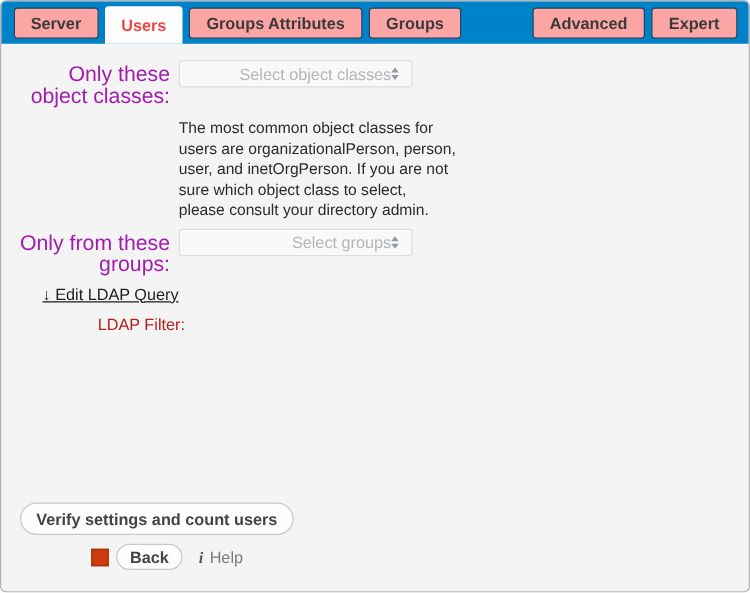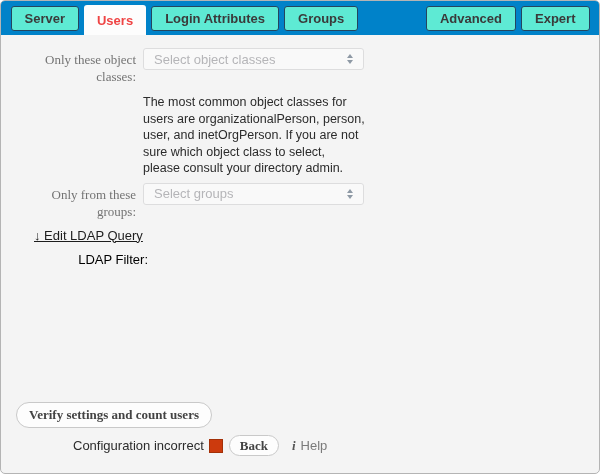--- a/index.html
+++ b/index.html
@@ -20,21 +20,21 @@
     display:flex;
     align-items:flex-end;
     padding:0 7px;
   }
   .tab{
     box-sizing:border-box;
     height:25px;
     margin:0 2.5px 4px 2.5px;
     padding:0 13px;
     display:flex;align-items:center;
-    background:#5eead4;
+    background:#fca5a5;
     border:1px solid #24455f;
     border-radius:3px;
     font-size:13px;font-weight:bold;color:#3a3a3a;
     cursor:pointer;
     white-space:nowrap;
   }
   .tab.active{
     height:30px;
     margin-bottom:0;
     border:none;
@@ -46,31 +46,30 @@
   
   .content{padding:10px 14px 0 14px;font-size:12.5px;color:#222;}
   .intro{margin:0 0 3px 0;line-height:15px;}
   .row{display:flex;margin-top:3px;}
   .field-label{
     width:121px;
     text-align:right;
     padding-top:3px;
     margin-right:7px;
     line-height:17px;
-    color:#737373;
-    font-size:13px;
-    font-family:Liberation Serif, serif;
+    color:#a21caf;
+    font-size:17px;
   }
   .select{
     box-sizing:border-box;
-    width:221px;height:22px;
+    width:187px;height:22px;
     background:#f9f9f9;
     border:1px solid #ddddde;
     border-radius:3px;
-    display:flex;align-items:center;justify-content:space-between;
+    display:flex;align-items:center;justify-content:flex-end;
     padding:0 10px;
     color:#b5b5b8;
     font-size:13px;
     cursor:pointer;
   }
   .updown{display:inline-flex;flex-direction:column;align-items:center;gap:2px;}
   .updown i{
     display:block;width:0;height:0;
     border-left:3.5px solid transparent;border-right:3.5px solid transparent;
   }
@@ -89,29 +88,29 @@
     color:#1d1d1d;
     text-decoration:underline;
     font-size:13px;
     cursor:pointer;
   }
   .ldap-filter-label{
     margin-top:9px;
     width:133px;
     text-align:right;
     font-size:13px;
-    color:#000000;
+    color:#b91c1c;
   }
   
   .btn{
     box-sizing:border-box;
     background:#fdfdfd;
     border:1px solid #c9c9c9;
     border-radius:13px;
-    font-family:Liberation Serif, serif;
+    font-family:Liberation Sans, sans-serif;
     font-size:13px;font-weight:bold;color:#434343;
     cursor:pointer;
     display:inline-flex;align-items:center;
   }
   .verify-btn{
     position:absolute;left:15px;top:401px;
     height:26px;padding:0 12px;
   }
   .footer-row{
     position:absolute;left:72px;top:434px;
@@ -137,21 +136,21 @@
   .help-label{font-size:13px;color:#7a7a7a;}
 </style>
 </head>
 <body>
 
 <div class="wizard">
 
   <div class="tabbar">
     <div class="tab">Server</div>
     <div class="tab active">Users</div>
-    <div class="tab">Login Attributes</div>
+    <div class="tab">Groups Attributes</div>
     <div class="tab">Groups</div>
     <div class="spacer"></div>
     <div class="tab">Advanced</div>
     <div class="tab">Expert</div>
   </div>
 
   <div class="content">
 
     <div class="row">
       <div class="field-label">Only these object classes:</div>
@@ -178,21 +177,20 @@
     </div>
 
     <a class="edit-link">↓ Edit LDAP Query</a>
 
     <div class="ldap-filter-label">LDAP Filter:</div>
   </div>
 
   <button class="btn verify-btn">Verify settings and count users</button>
 
   <div class="footer-row">
-    <span class="status-text">Configuration incorrect</span>
     <span class="status-square"></span>
     <button class="btn back-btn">Back</button>
     <span class="help-area">
       <span class="help-i">i</span>
       <span class="help-label">Help</span>
     </span>
   </div>
 
 </div>
 

